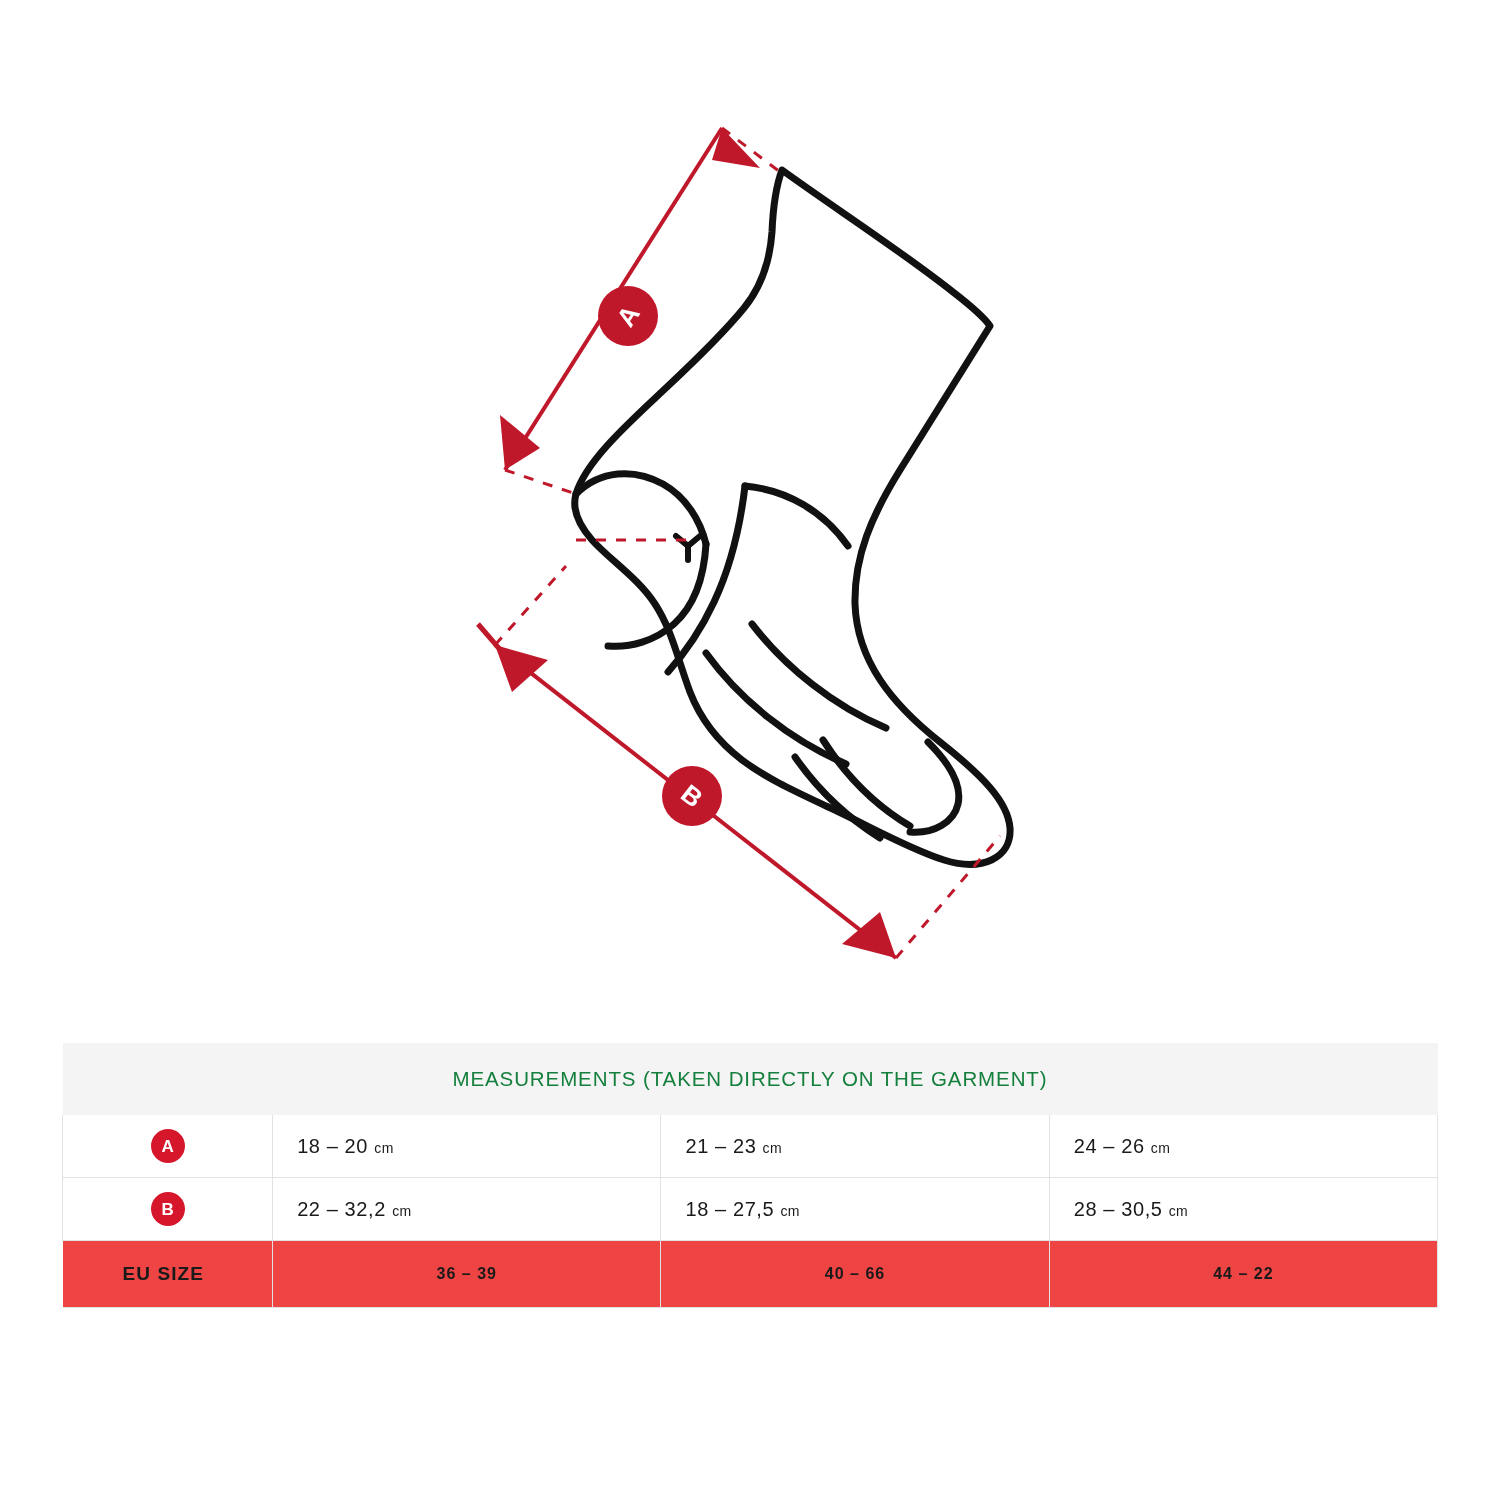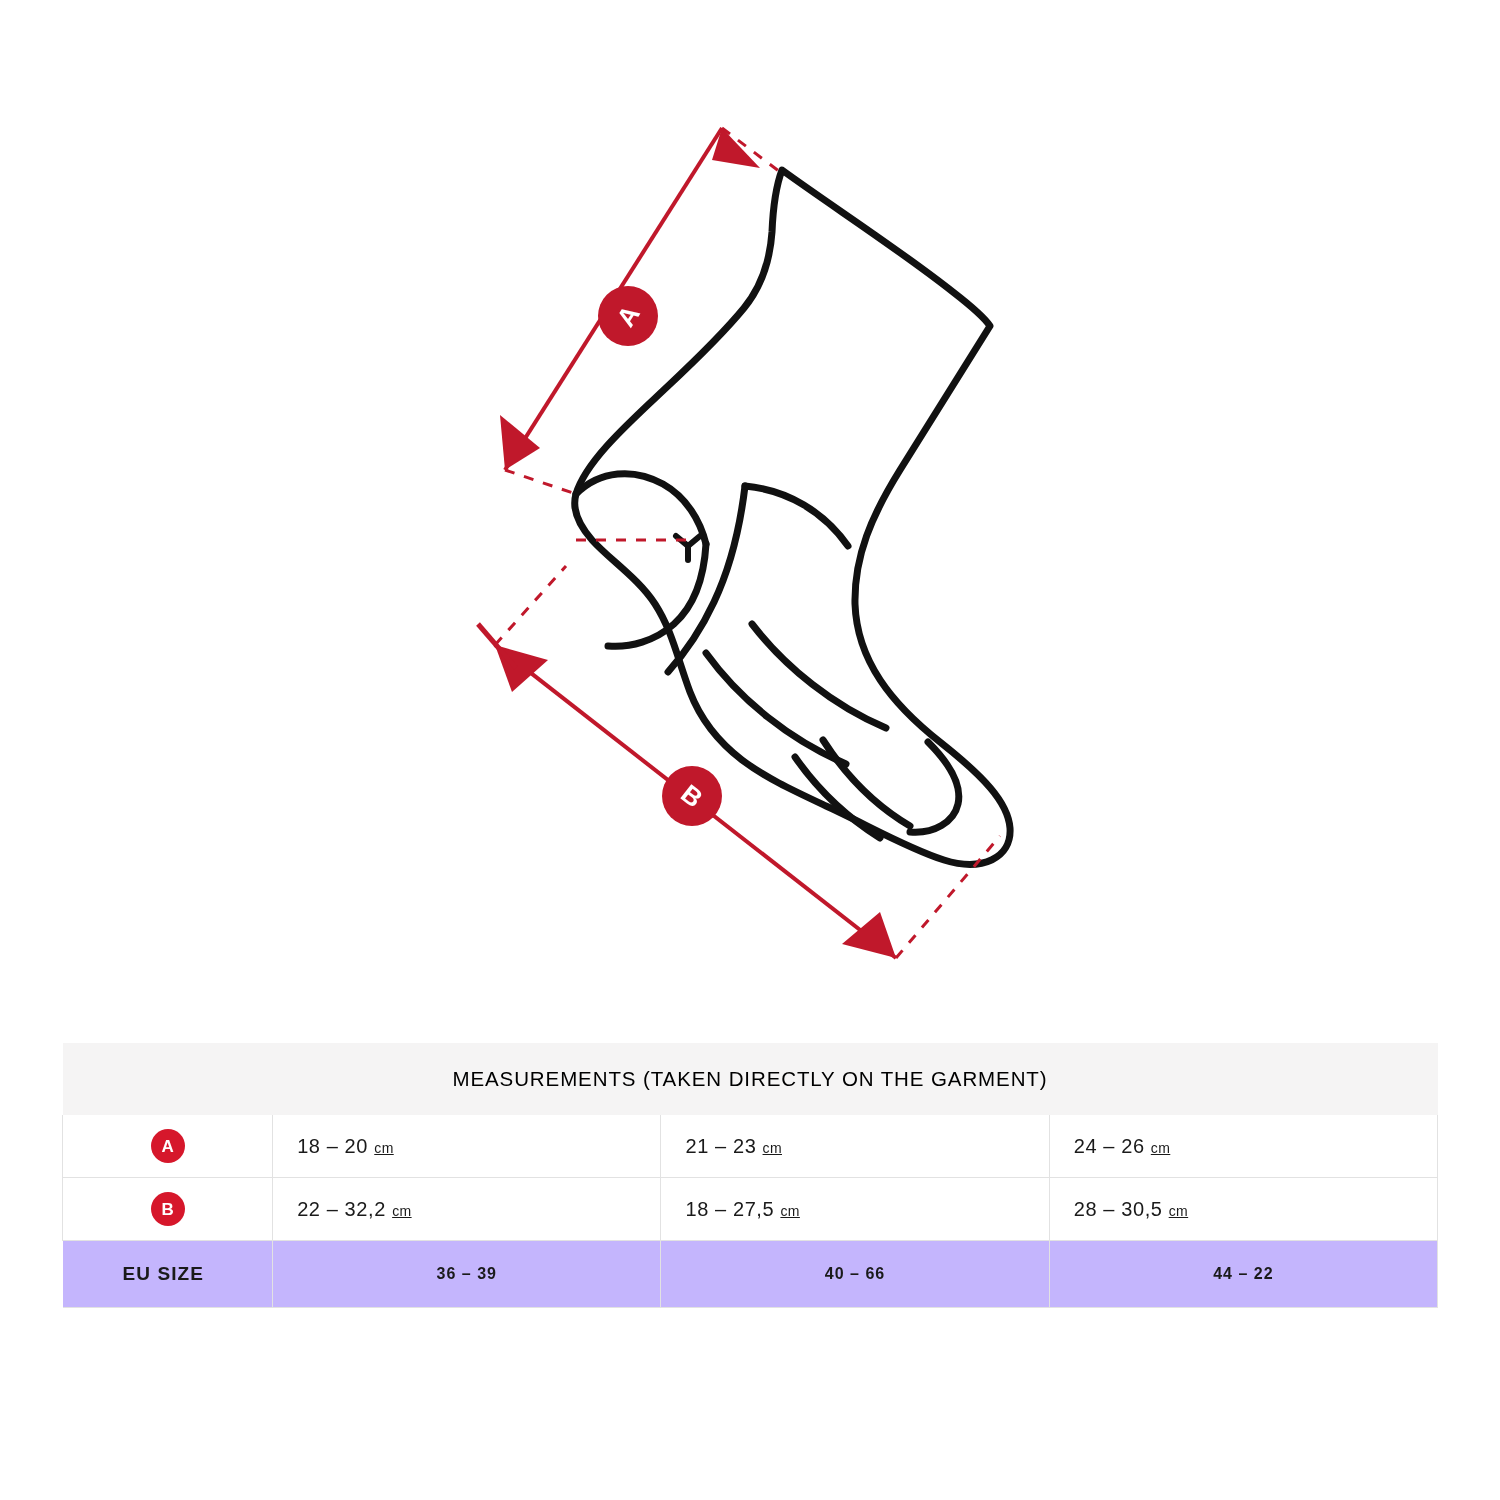--- a/index.html
+++ b/index.html
@@ -48,21 +48,21 @@
     table-layout: fixed;
   }
   table.size-table td, table.size-table th {
     padding: 0;
     margin: 0;
   }
 
   .title-row td {
     background: #f5f4f4;
     text-align: center;
-    color: #000000;
+    color: #15803d;
     font-size: 20.5px;
     letter-spacing: 0.9px;
     height: 72px;
     vertical-align: middle;
     font-weight: 400;
   }
 
   .header-row td {
     height: 76px;
     vertical-align: middle;
@@ -100,41 +100,40 @@
   .data-row td.value-col {
     border-right: 1px solid #e2e2e2;
     padding-left: 24px;
     font-size: 20px;
     color: #1a1a1a;
     letter-spacing: 0.6px;
   }
   .data-row td.value-col .unit {
     font-size: 14px;
     letter-spacing: 0.4px;
-    text-decoration: underline;
   }
 
   .badge {
     display: inline-flex;
     align-items: center;
     justify-content: center;
     width: 34px;
     height: 34px;
     border-radius: 50%;
     background: #d6172b;
     color: #ffffff;
     font-size: 17px;
     font-weight: 700;
     line-height: 1;
   }
 
   .eu-row td {
     height: 66px;
     vertical-align: middle;
-    background: #c4b5fd;
+    background: #ef4444;
     border-bottom: 1px solid #e2e2e2;
     border-top: 1px solid #e2e2e2;
   }
   .eu-row td.label-col {
     padding-left: 60px;
     font-size: 19px;
     font-weight: 700;
     letter-spacing: 1.1px;
     color: #1a1a1a;
     border-left: none;

